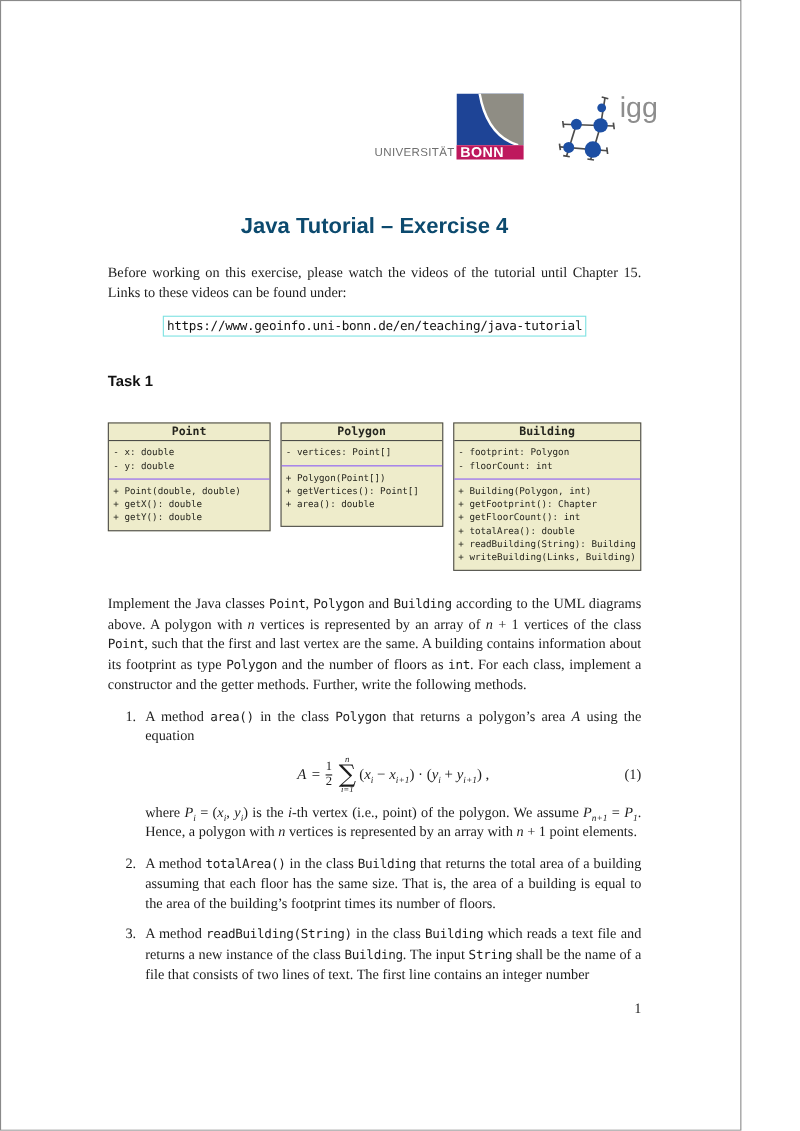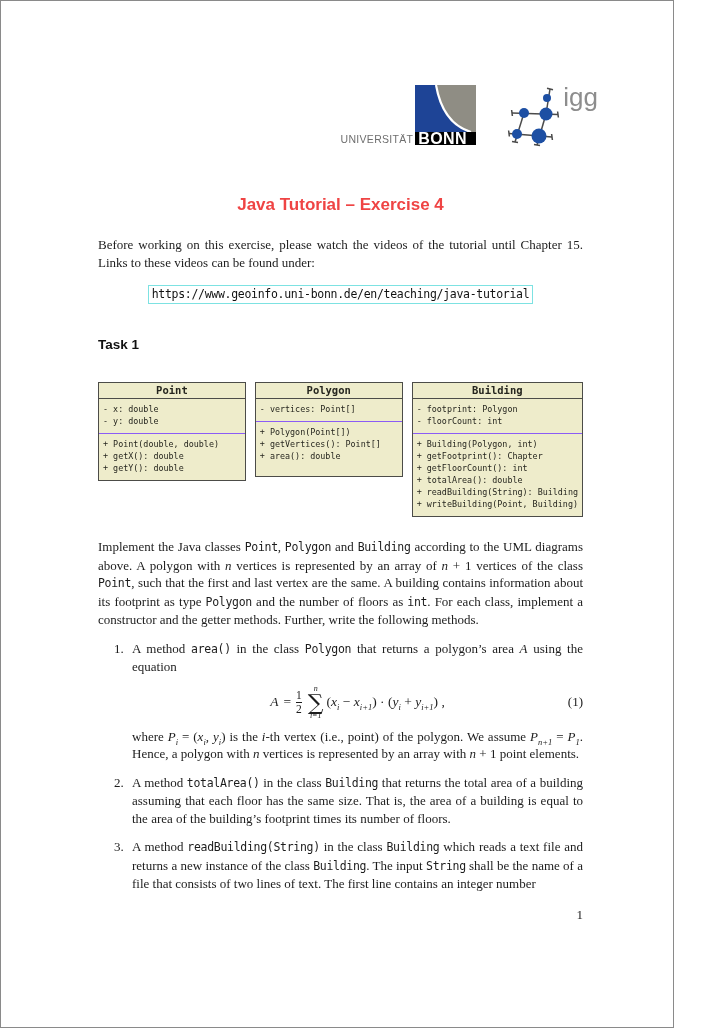--- a/index.html
+++ b/index.html
@@ -20,36 +20,36 @@
     display: flex; justify-content: flex-end; align-items: flex-start; gap: 29px;
   }
   .uni-logo { display: flex; flex-direction: column; align-items: flex-end; }
   .uni-emblem { width: 61px; height: 47px; display: block; }
   .uni-row { display: flex; align-items: center; height: 13px; margin-top: 0px; }
   .uni-text {
     font-family: "Liberation Sans", sans-serif;
     font-size: 10.5px; color: #6e6e6e; letter-spacing: 0.3px; margin-right: 2px;
   }
   .bonn-badge {
-    width: 61px; height: 13px; background: #000000; color: #ffffff;
+    width: 61px; height: 13px; background: #be185d; color: #ffffff;
     font-family: "Liberation Sans", sans-serif; font-weight: bold;
-    font-size: 16px; line-height: 13px; padding-left: 3px; letter-spacing: 0.4px;
+    font-size: 13px; line-height: 13px; padding-left: 3px; letter-spacing: 0.4px;
   }
   .igg-logo { display: flex; align-items: flex-start; margin-top: 2px; }
   .igg-text {
     font-family: "Liberation Sans", sans-serif; font-size: 26px; color: #8d8d8d;
     line-height: 20px; margin-left: 2px; margin-bottom: 2px;
   }
 
   
   .content { margin: 0 90px 0 97px; }
   .doc-title {
     margin-top: 46px; text-align: center;
-    font-family: "Liberation Sans", sans-serif; font-weight: bold; font-size: 17px;
-    color: #ef4444;
+    font-family: "Liberation Sans", sans-serif; font-weight: bold; font-size: 20px;
+    color: #0c4a6e;
   }
   .body-text { font-size: 13px; line-height: 17.5px; text-align: justify; }
   .intro-para { margin-top: 21px; }
   .link-row { margin-top: 13px; text-align: center; }
   .link-box {
     display: inline-block; border: 1px solid #7de2e2; padding: 1px 3px 2px;
     font-family: "DejaVu Sans Mono", monospace; font-size: 11.5px; color: #111111;
     letter-spacing: -0.3px;
   }
   .task-heading {
@@ -197,21 +197,21 @@
         <div class="uml-section uml-attrs">
           <div class="uml-line">- footprint: Polygon</div>
           <div class="uml-line">- floorCount: int</div>
         </div>
         <div class="uml-section uml-methods">
           <div class="uml-line">+ Building(Polygon, int)</div>
           <div class="uml-line">+ getFootprint(): Chapter</div>
           <div class="uml-line">+ getFloorCount(): int</div>
           <div class="uml-line">+ totalArea(): double</div>
           <div class="uml-line">+ readBuilding(String): Building</div>
-          <div class="uml-line">+ writeBuilding(Point, Building)</div>
+          <div class="uml-line">+ writeBuilding(Links, Building)</div>
         </div>
       </div>
 
     </div>
 
     <p class="body-text main-para"><span class="s-plain">Implement the Java classes </span><span class="s-code">Point</span><span class="s-plain">, </span><span class="s-code">Polygon</span><span class="s-plain"> and </span><span class="s-code">Building</span><span class="s-plain"> according to the UML diagrams above. A polygon with </span><span class="s-it">n</span><span class="s-plain"> vertices is represented by an array of </span><span class="s-it">n</span><span class="s-plain"> + 1 vertices of the class </span><span class="s-code">Point</span><span class="s-plain">, such that the first and last vertex are the same. A building contains information about its footprint as type </span><span class="s-code">Polygon</span><span class="s-plain"> and the number of floors as </span><span class="s-code">int</span><span class="s-plain">. For each class, implement a constructor and the getter methods. Further, write the following methods.</span></p>
 
     <div class="task-list">
 
       <div class="t-li">

